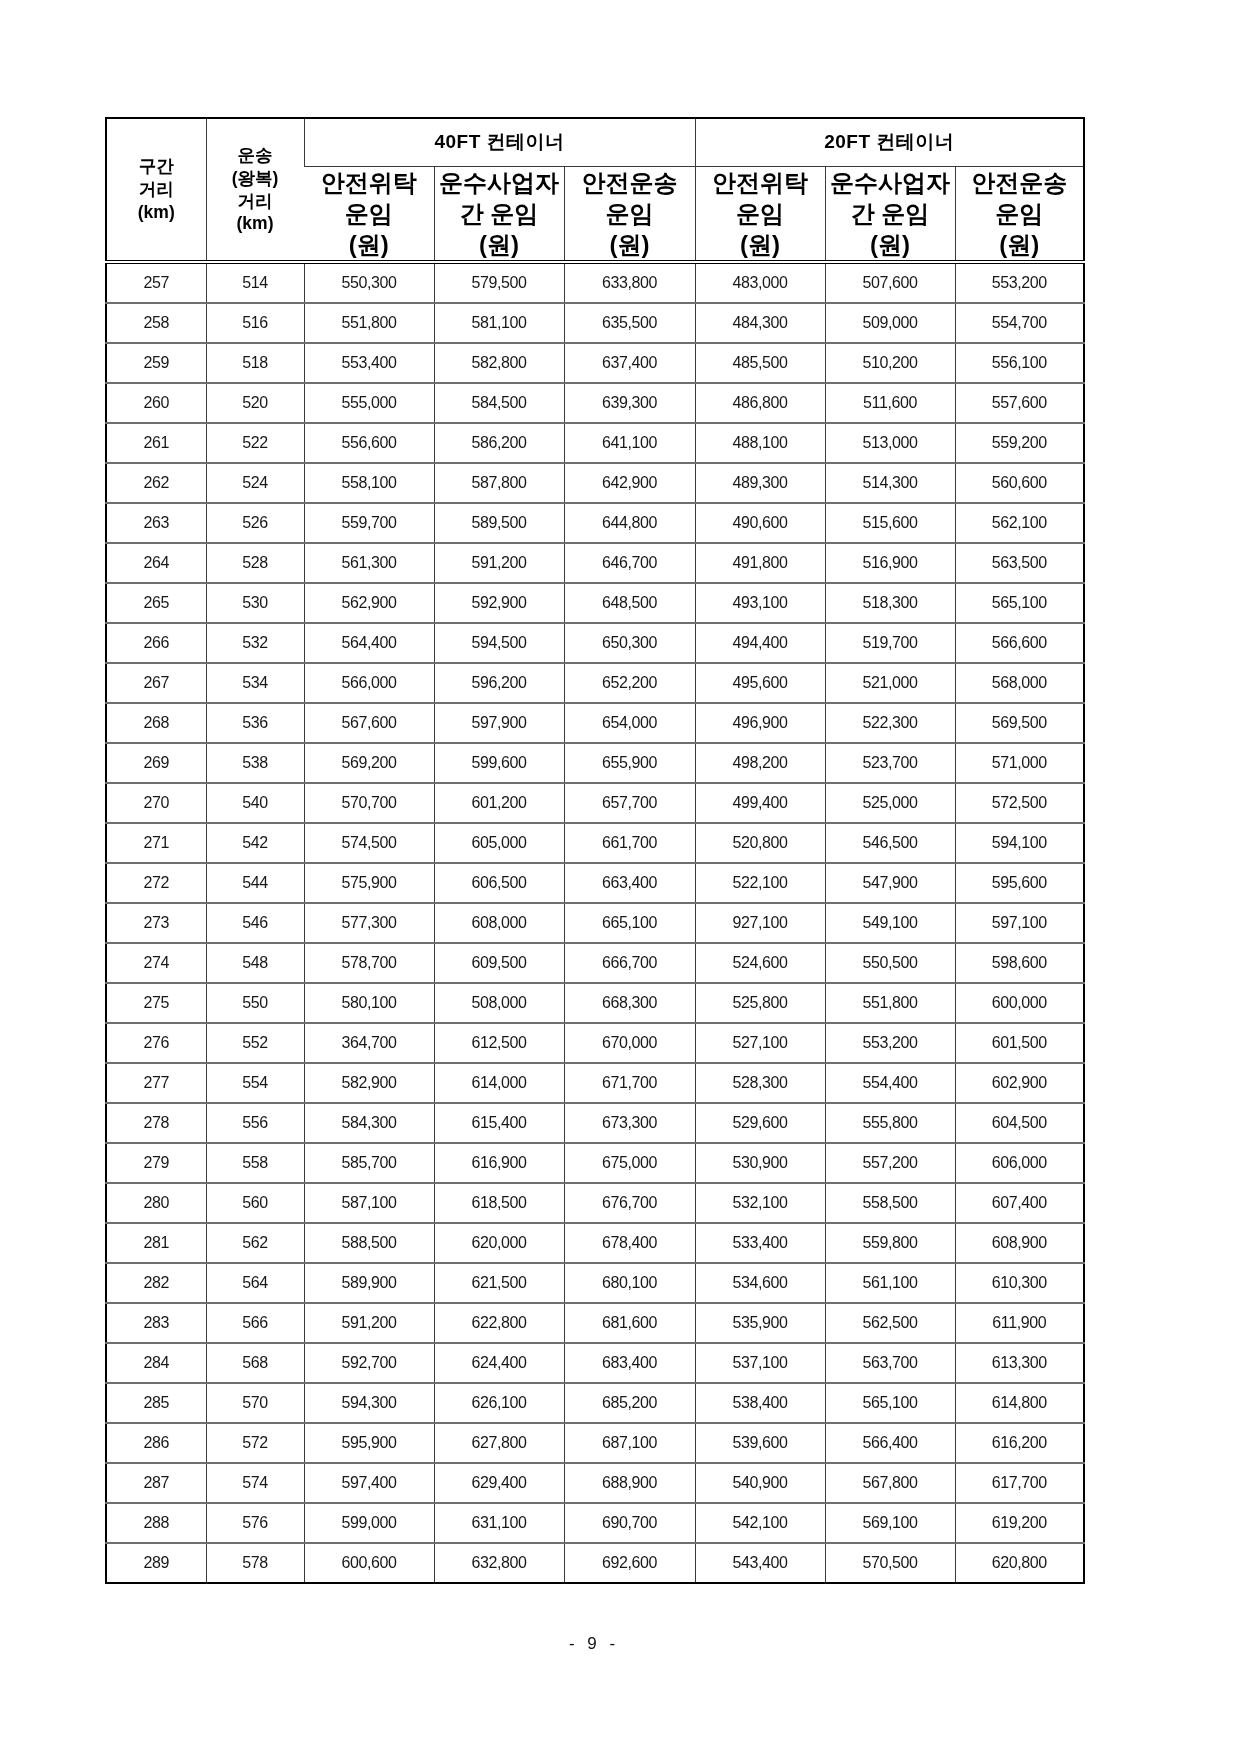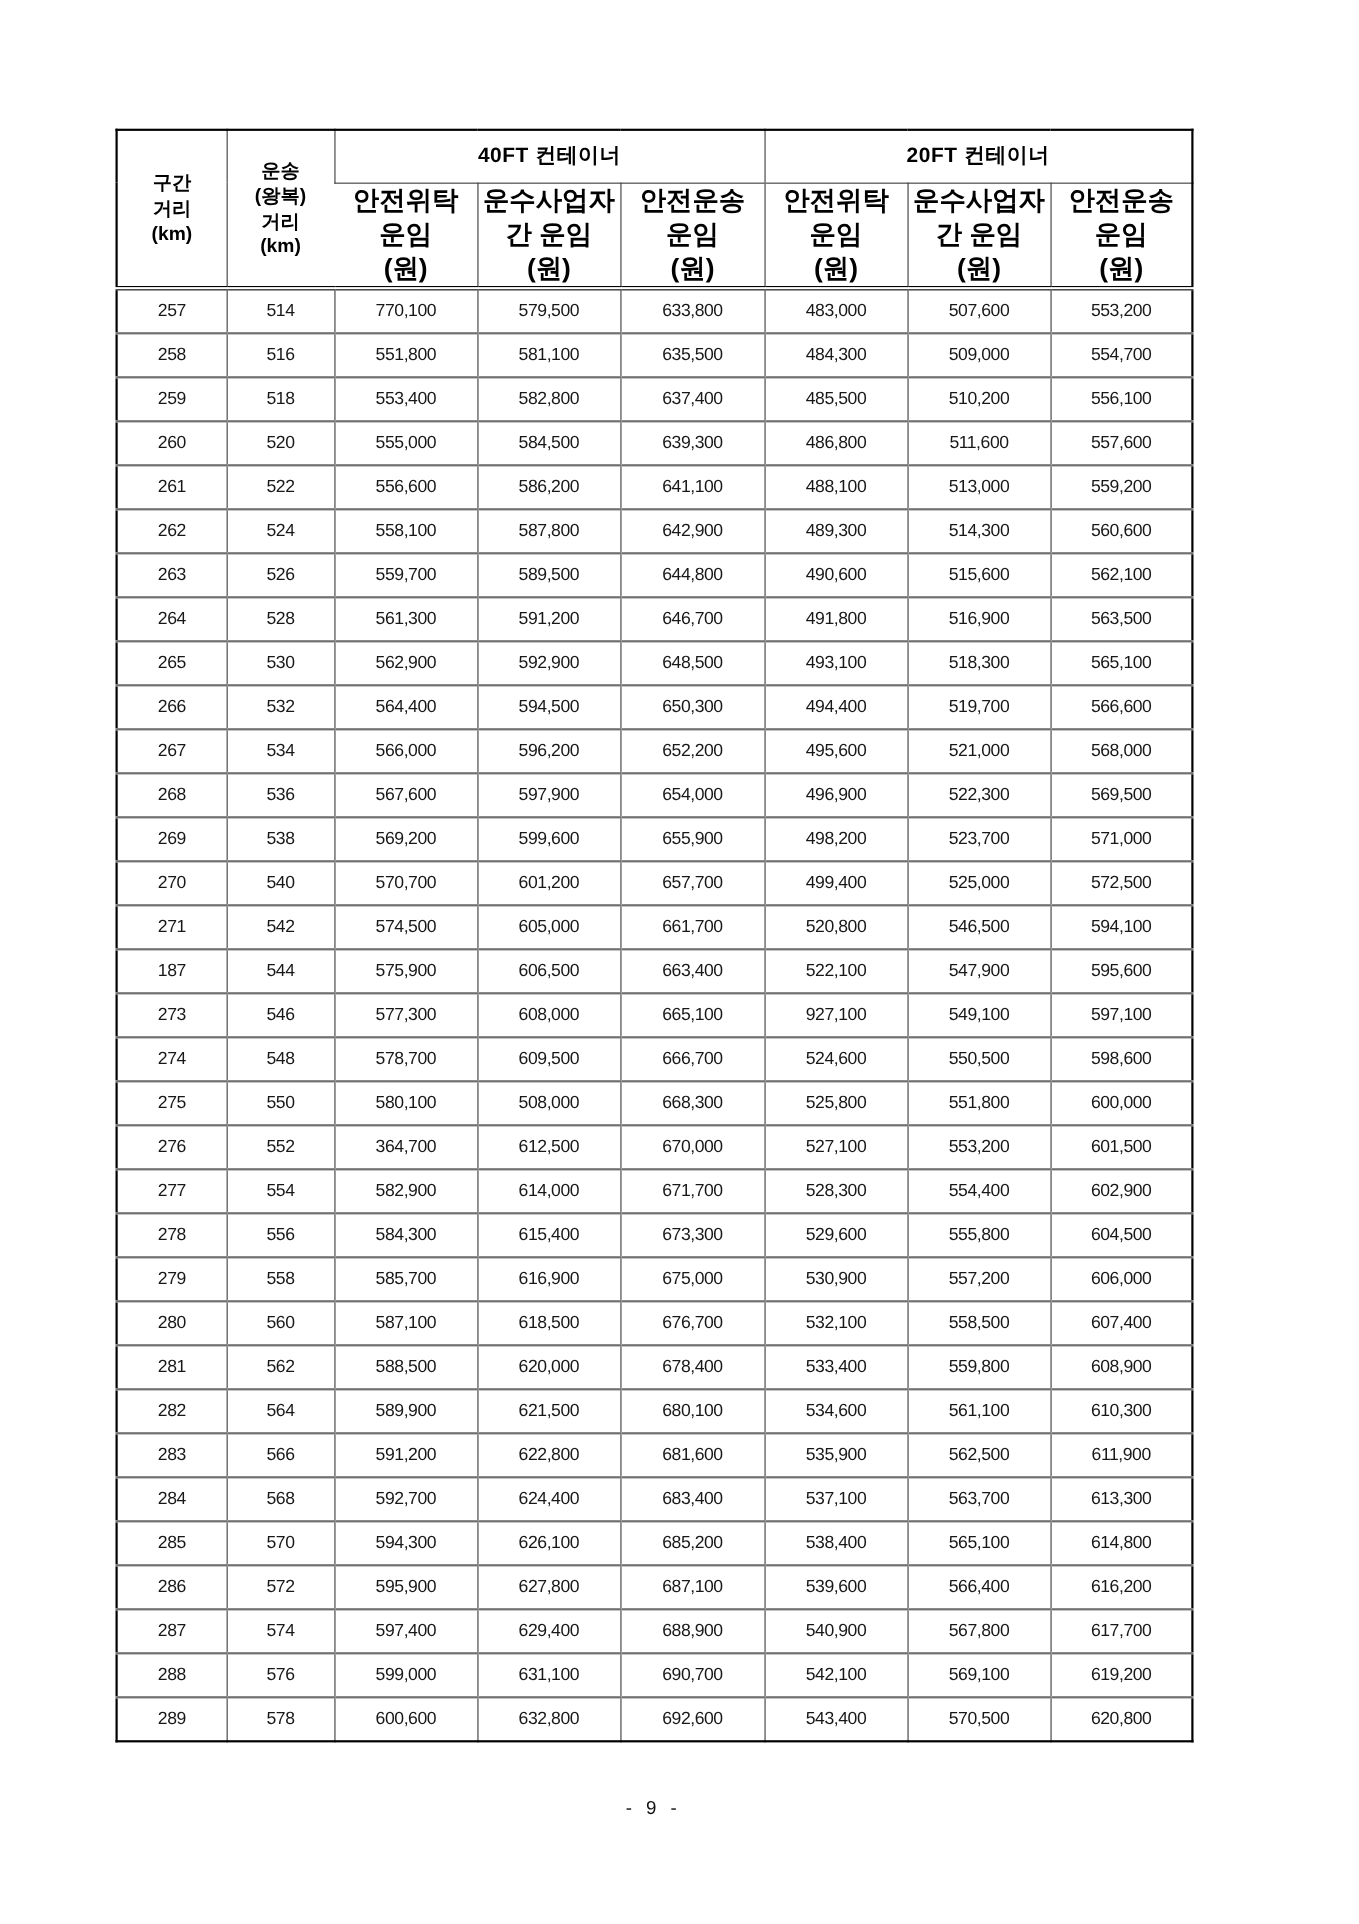--- a/index.html
+++ b/index.html
@@ -129,21 +129,21 @@
 (원)</th>
         <th>안전운송
 운임
 (원)</th>
       </tr>
     </thead>
     <tbody>
         <tr>
       <td>257</td>
       <td>514</td>
-      <td>770,100</td>
+      <td>550,300</td>
       <td>579,500</td>
       <td>633,800</td>
       <td>483,000</td>
       <td>507,600</td>
       <td>553,200</td>
     </tr>
         <tr>
       <td>258</td>
       <td>516</td>
       <td>551,800</td>
@@ -277,21 +277,21 @@
       <td>271</td>
       <td>542</td>
       <td>574,500</td>
       <td>605,000</td>
       <td>661,700</td>
       <td>520,800</td>
       <td>546,500</td>
       <td>594,100</td>
     </tr>
         <tr>
-      <td>187</td>
+      <td>272</td>
       <td>544</td>
       <td>575,900</td>
       <td>606,500</td>
       <td>663,400</td>
       <td>522,100</td>
       <td>547,900</td>
       <td>595,600</td>
     </tr>
         <tr>
       <td>273</td>

